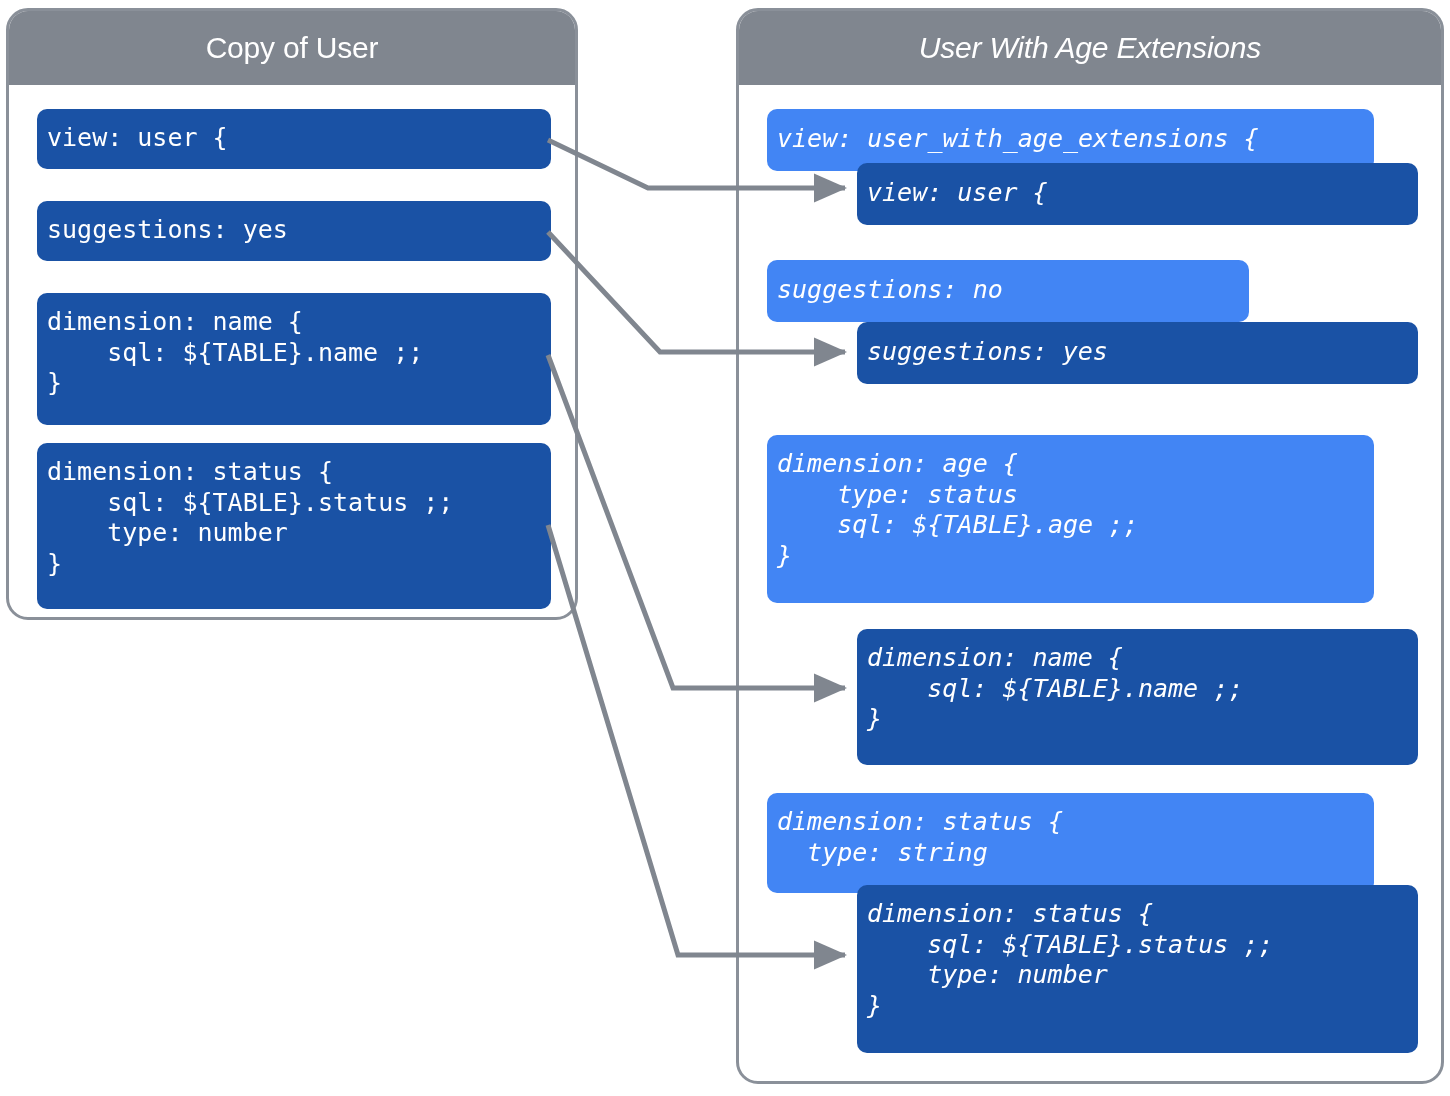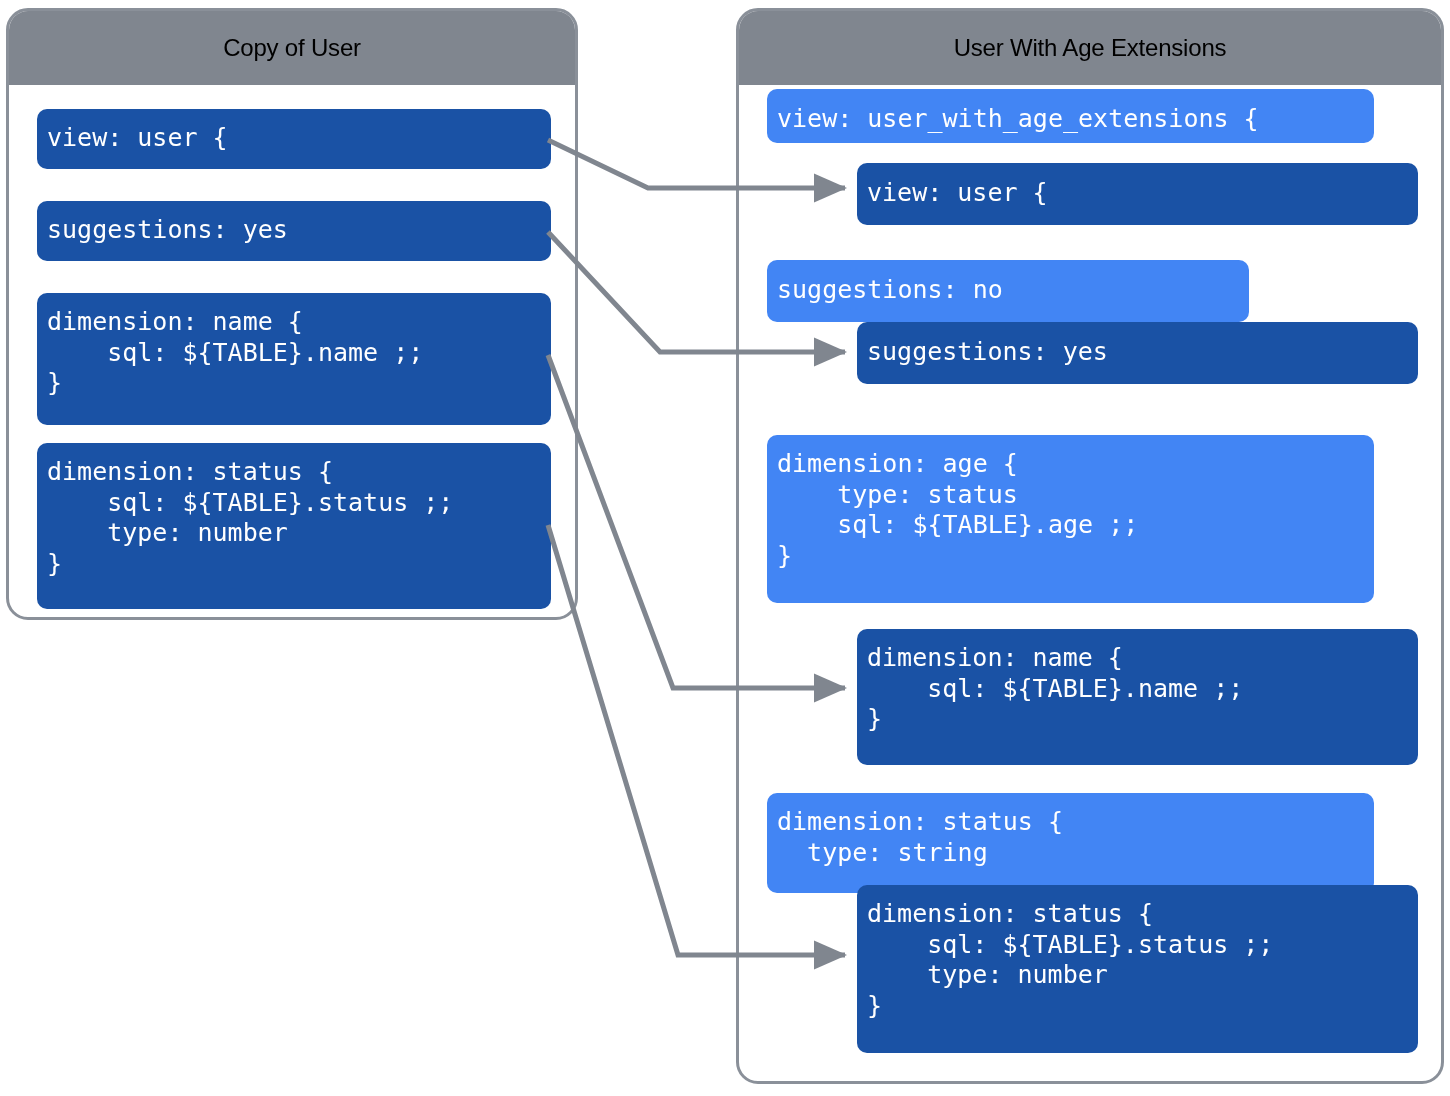--- a/index.html
+++ b/index.html
@@ -30,42 +30,43 @@
     border-radius: 22px;
     box-sizing: border-box;
     overflow: hidden;
   }
   .panel-header {
     height: 74px;
     background: #80868f;
     display: flex;
     align-items: center;
     justify-content: center;
-    color: #000000;
-    font-size: 24px;
+    color: #ffffff;
+    font-size: 30px;
     font-weight: 500;
     letter-spacing: -0.2px;
     font-family: "Liberation Sans", sans-serif;
   }
   .panel-body {
     position: relative;
     width: 100%;
   }
 
   #panel-left {
     left: 6px;
     top: 8px;
     width: 572px;
     height: 612px;
   }
   #panel-right {
     left: 736px;
     top: 8px;
     width: 708px;
     height: 1076px;
+    font-style: italic;
   }
 
   
   .code-box {
     position: absolute;
     box-sizing: border-box;
     border-radius: 10px;
     font-family: "DejaVu Sans Mono", "Liberation Mono", monospace;
     font-size: 25px;
     line-height: 1.22;
@@ -106,21 +107,21 @@
     sql: ${TABLE}.status ;;
     type: number
 }</div>
     </div>
   </div>
 
   <div class="panel" id="panel-right">
     <div class="panel-header">User With Age Extensions</div>
     <div class="panel-body">
 
-      <div class="code-box light" style="left:28px; top:4px; width:607px; height:54px; padding-top:15px;">view: user_with_age_extensions {</div>
+      <div class="code-box light" style="left:28px; top:24px; width:607px; height:62px; padding-top:15px;">view: user_with_age_extensions {</div>
       <div class="code-box dark" style="left:118px; top:78px; width:561px; height:62px; padding-top:15px;">view: user {</div>
 
       <div class="code-box light" style="left:28px; top:175px; width:482px; height:62px; padding-top:15px;">suggestions: no</div>
       <div class="code-box dark" style="left:118px; top:237px; width:561px; height:62px; padding-top:15px;">suggestions: yes</div>
 
       <div class="code-box light" style="left:28px; top:350px; width:607px; height:168px;">dimension: age {
     type: status
     sql: ${TABLE}.age ;;
 }</div>
 

